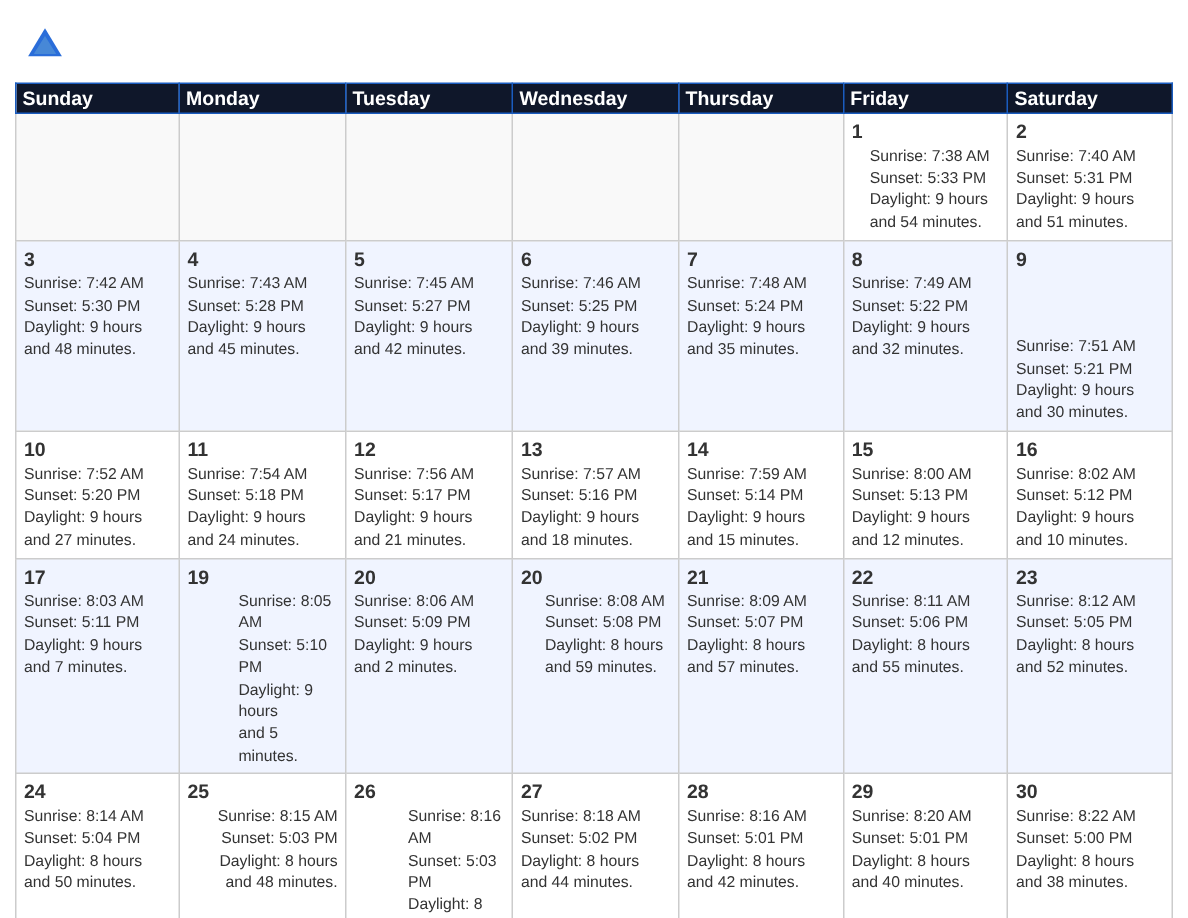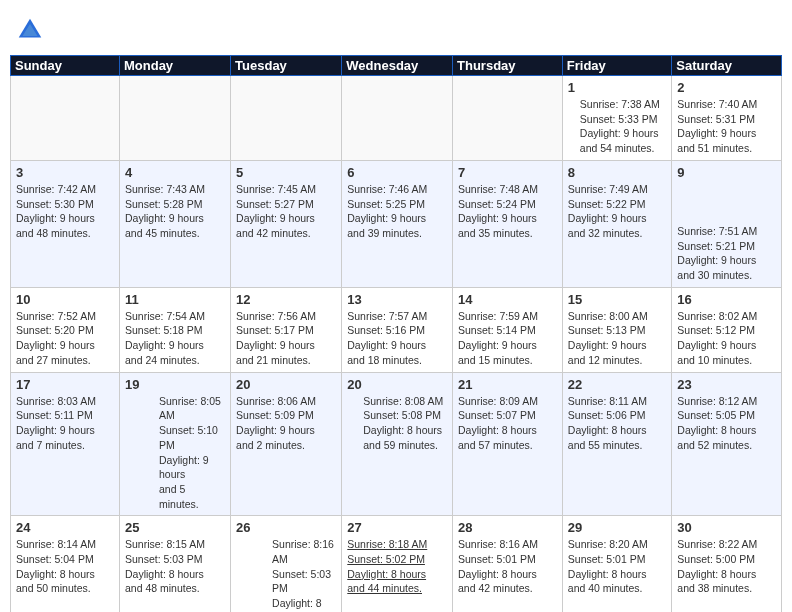--- a/index.html
+++ b/index.html
@@ -309,35 +309,35 @@
       <tr class="row-odd">
         <td>
           <span class="day-number">24</span>
           <div class="day-info" style="white-space: pre-line;">Sunrise: 8:14 AM
 Sunset: 5:04 PM
 Daylight: 8 hours
 and 50 minutes.</div>
         </td>
         <td>
           <span class="day-number">25</span>
-          <div class="day-info" style="white-space: pre-line;">Sunrise: 8:15 AM
+          <div class="day-info" style="white-space: pre-line; text-align: right;">Sunrise: 8:15 AM
 Sunset: 5:03 PM
 Daylight: 8 hours
 and 48 minutes.</div>
         </td>
         <td>
           <span class="day-number">26</span>
           <div class="day-info" style="white-space: pre-line; margin-left: 36px;">Sunrise: 8:16 AM
 Sunset: 5:03 PM
 Daylight: 8 hours
 and 46 minutes.</div>
         </td>
         <td>
           <span class="day-number">27</span>
-          <div class="day-info" style="white-space: pre-line; text-decoration: underline;">Sunrise: 8:18 AM
+          <div class="day-info" style="white-space: pre-line;">Sunrise: 8:18 AM
 Sunset: 5:02 PM
 Daylight: 8 hours
 and 44 minutes.</div>
         </td>
         <td>
           <span class="day-number">28</span>
           <div class="day-info" style="white-space: pre-line;">Sunrise: 8:16 AM
 Sunset: 5:01 PM
 Daylight: 8 hours
 and 42 minutes.</div>

